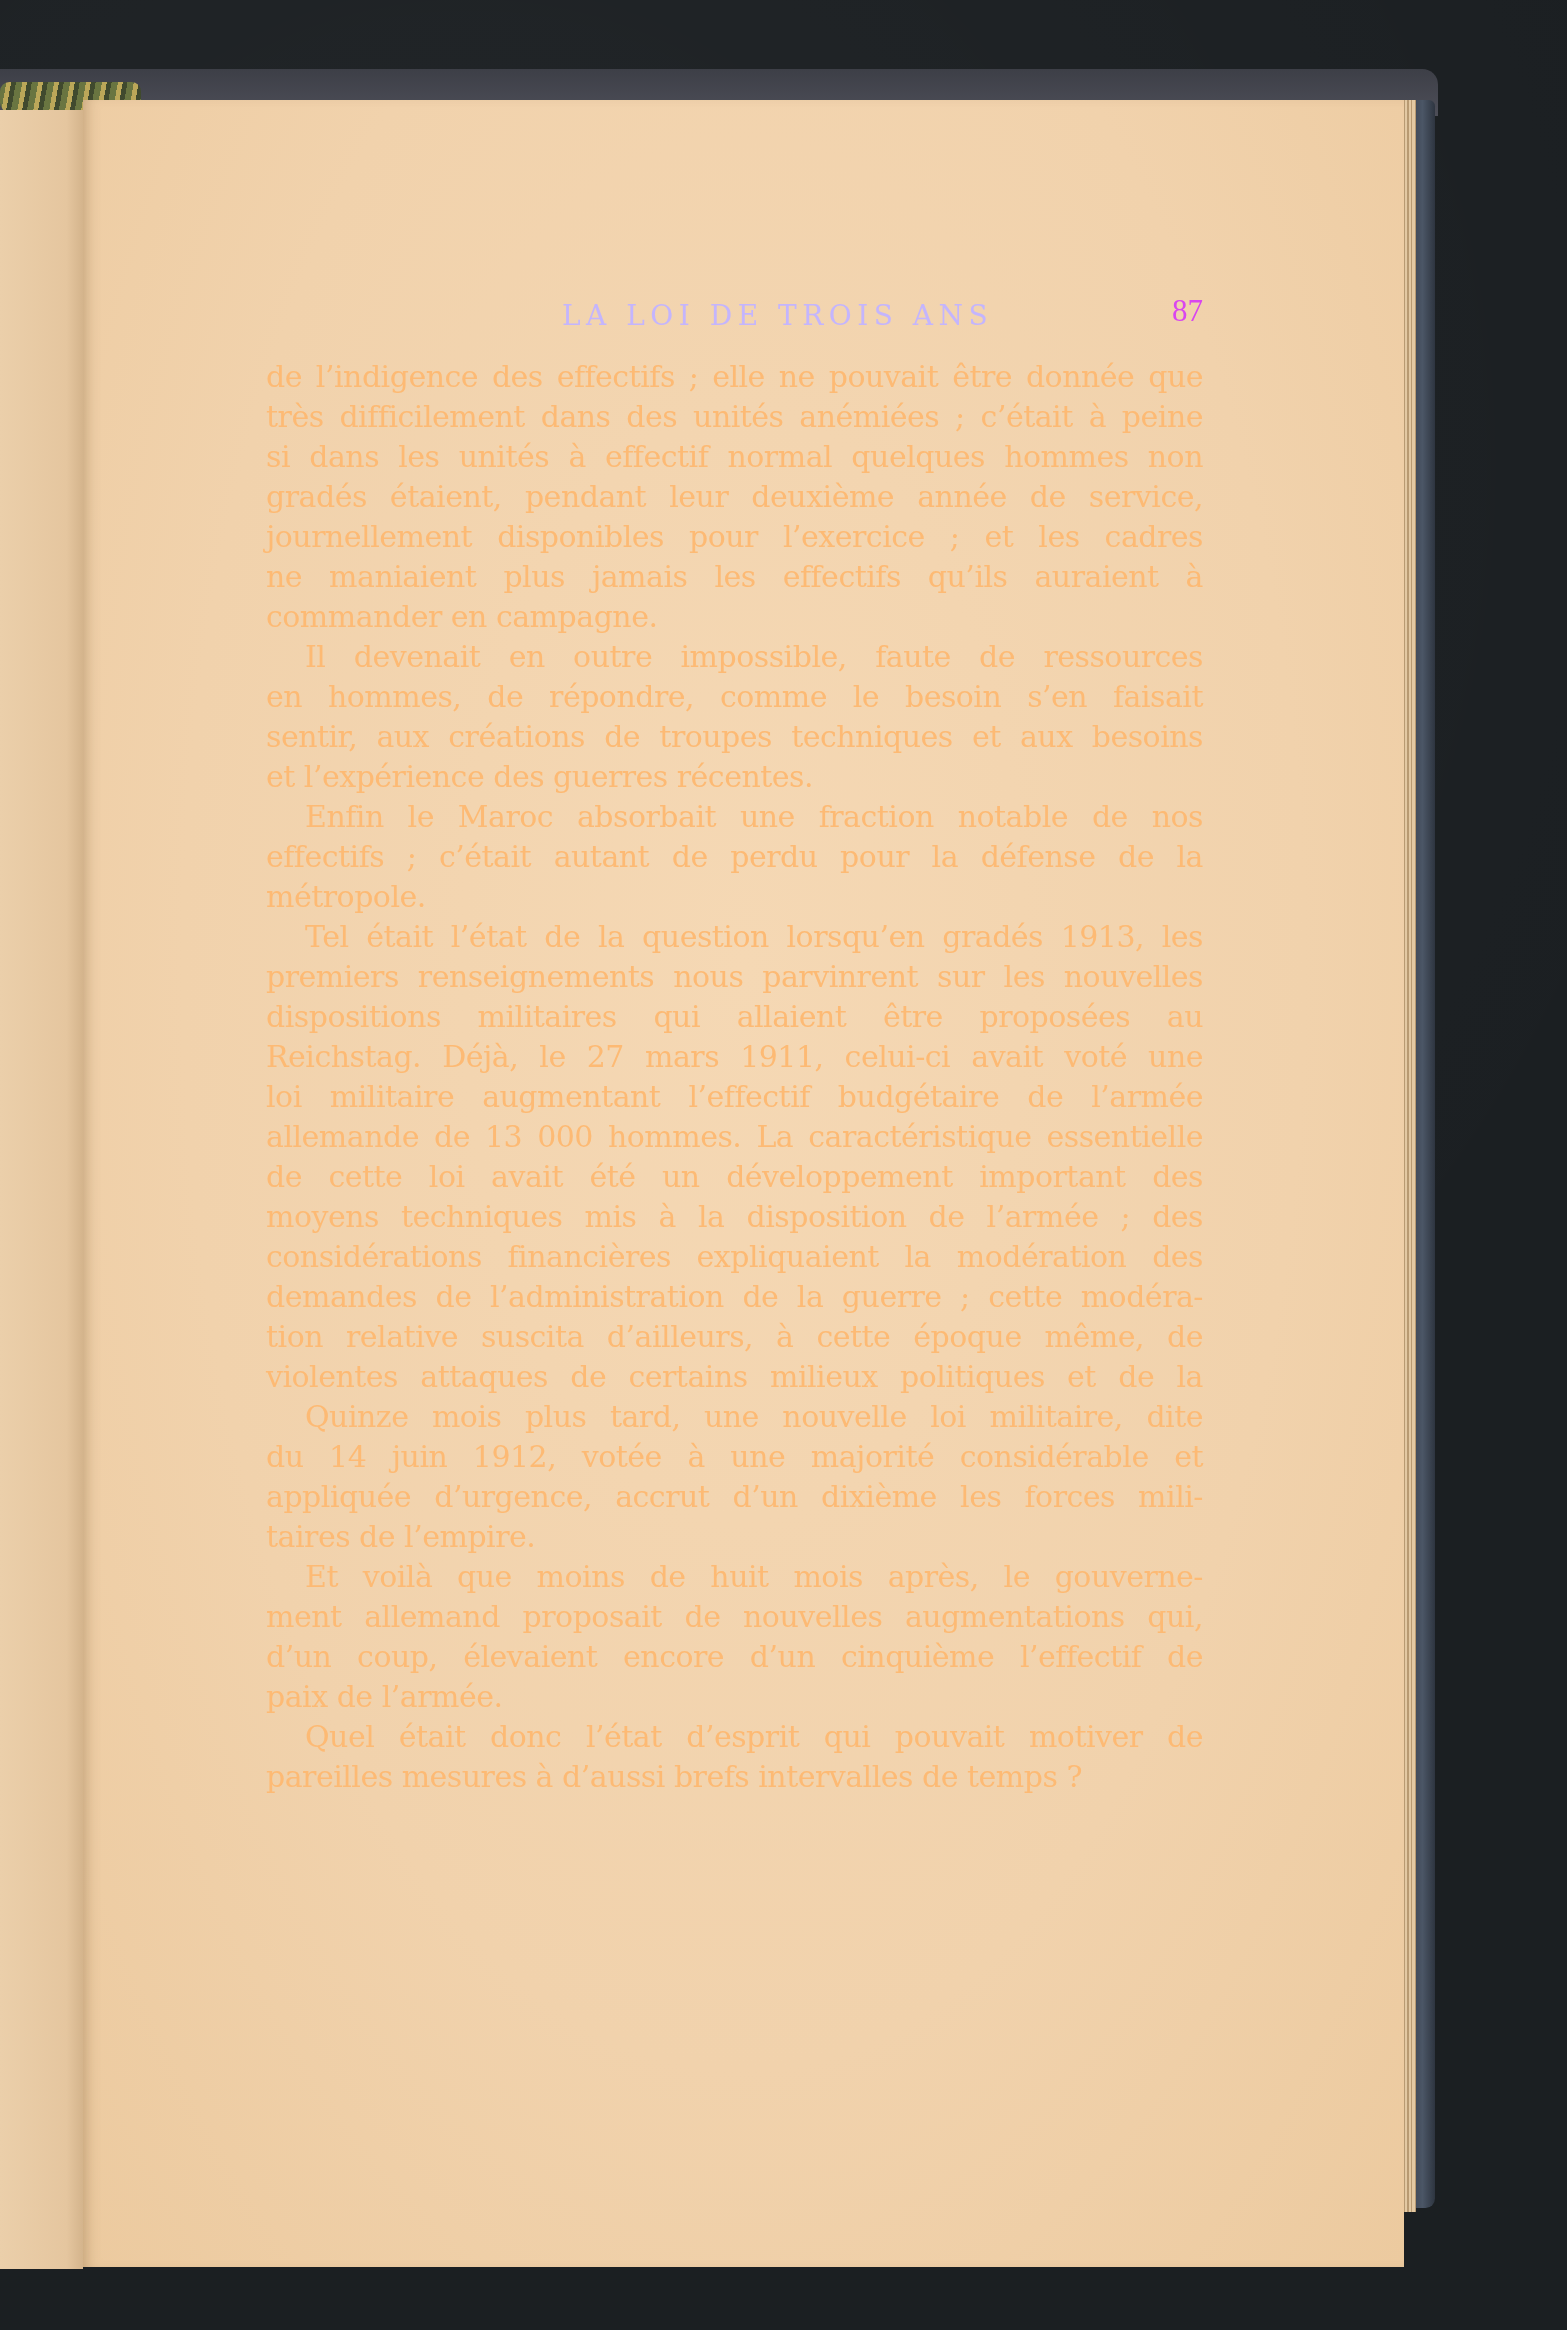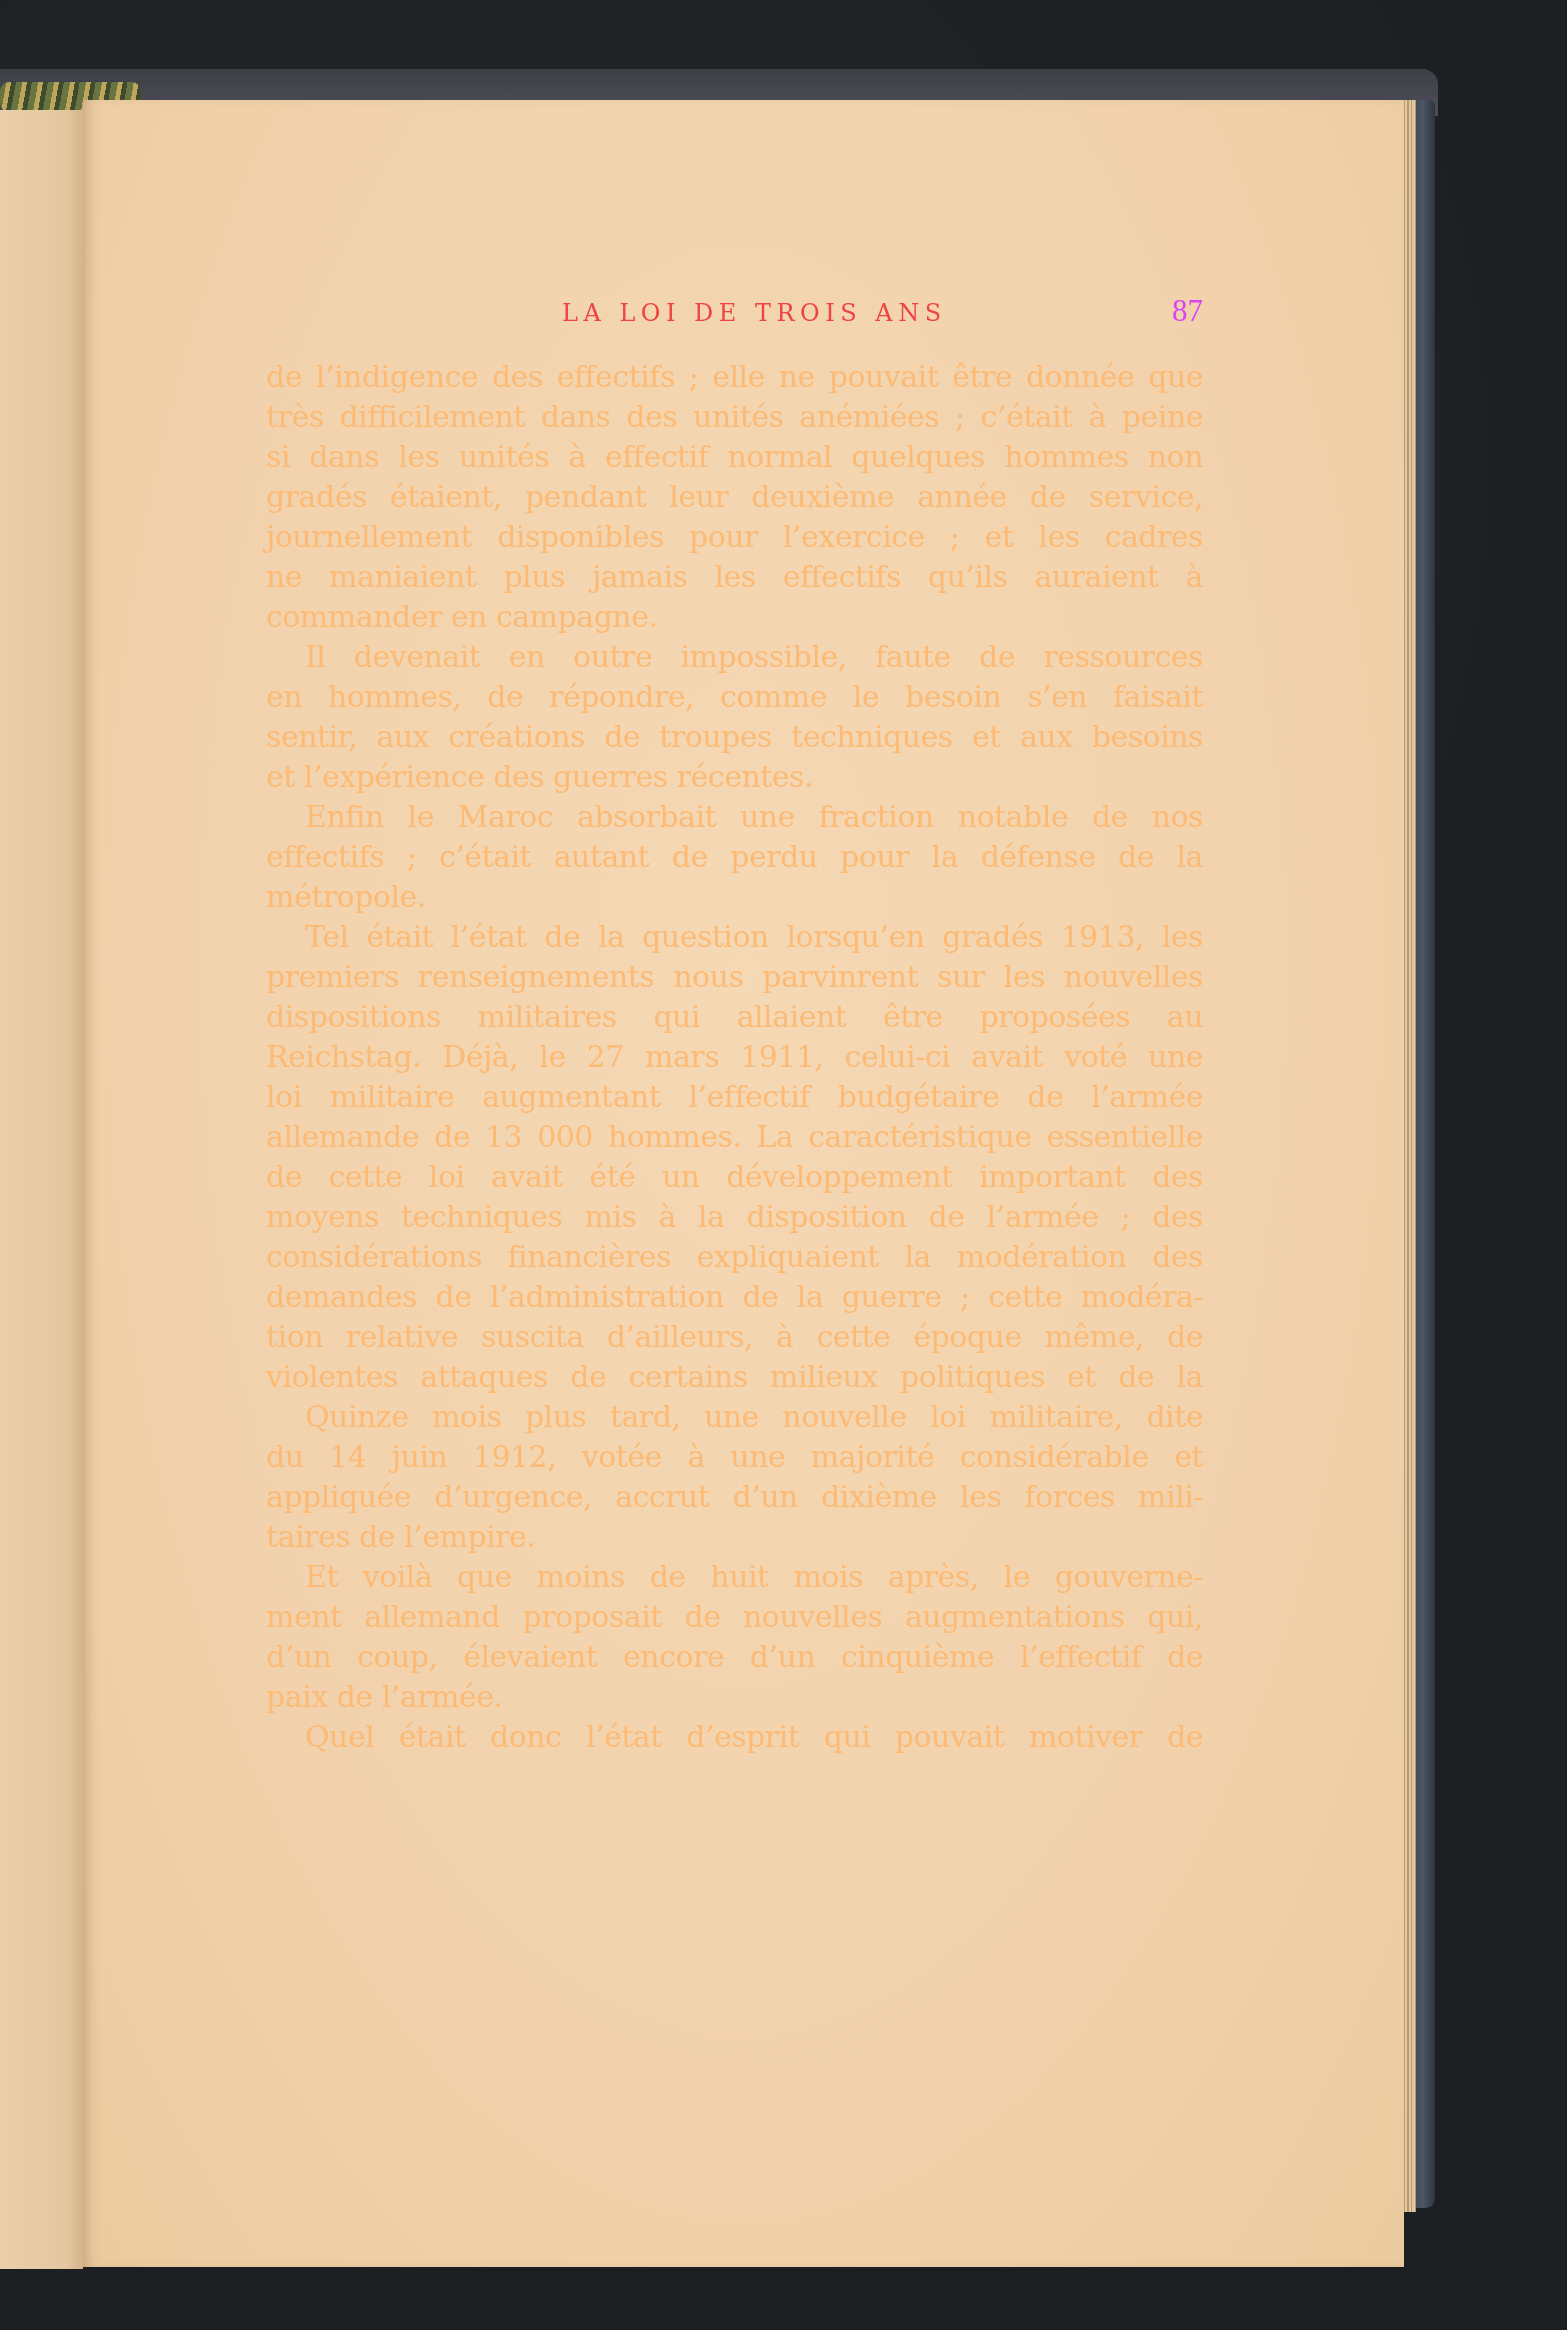--- a/index.html
+++ b/index.html
@@ -45,21 +45,21 @@
     position: absolute; left: 83px; top: 100px; width: 1321px; height: 2167px;
     background:
       radial-gradient(ellipse at 50% 40%, #f5d8b4 0%, #f1d2ac 60%, #ecca9f 100%);
     box-shadow: inset 11px 0 14px -7.8px rgba(120,90,50,0.35);
   }
   .running-head {
     position: absolute; top: 299px; left: 266px; width: 937px; height: 31px;
   }
   .running-title {
     position: absolute; left: 296px; top: 0;
-    font-size: 24px; letter-spacing: 5.5px; color: #ef4444;
+    font-size: 28px; letter-spacing: 5.5px; color: #c4b5fd;
     font-family: "DejaVu Serif", serif;
   }
   .page-number {
     position: absolute; right: 0; top: -6.3px;
     font-size: 31px; color: #d946ef;
     font-family: "Liberation Serif", serif;
   }
   .body-text {
     position: absolute; left: 266px; top: 357px; width: 937px;
     font-family: "DejaVu Serif", serif;
@@ -130,15 +130,16 @@
       <span class="line last">taires de l’empire.</span>
     </div>
     <div class="para">
       <span class="line first-line">Et voilà que moins de huit mois après, le gouverne-</span>
       <span class="line">ment allemand proposait de nouvelles augmentations qui,</span>
       <span class="line">d’un coup, élevaient encore d’un cinquième l’effectif de</span>
       <span class="line last">paix de l’armée.</span>
     </div>
     <div class="para">
       <span class="line first-line">Quel était donc l’état d’esprit qui pouvait motiver de</span>
+      <span class="line last">pareilles mesures à d’aussi brefs intervalles de temps ?</span>
     </div>
   </div>
 
 
 </body></html>

